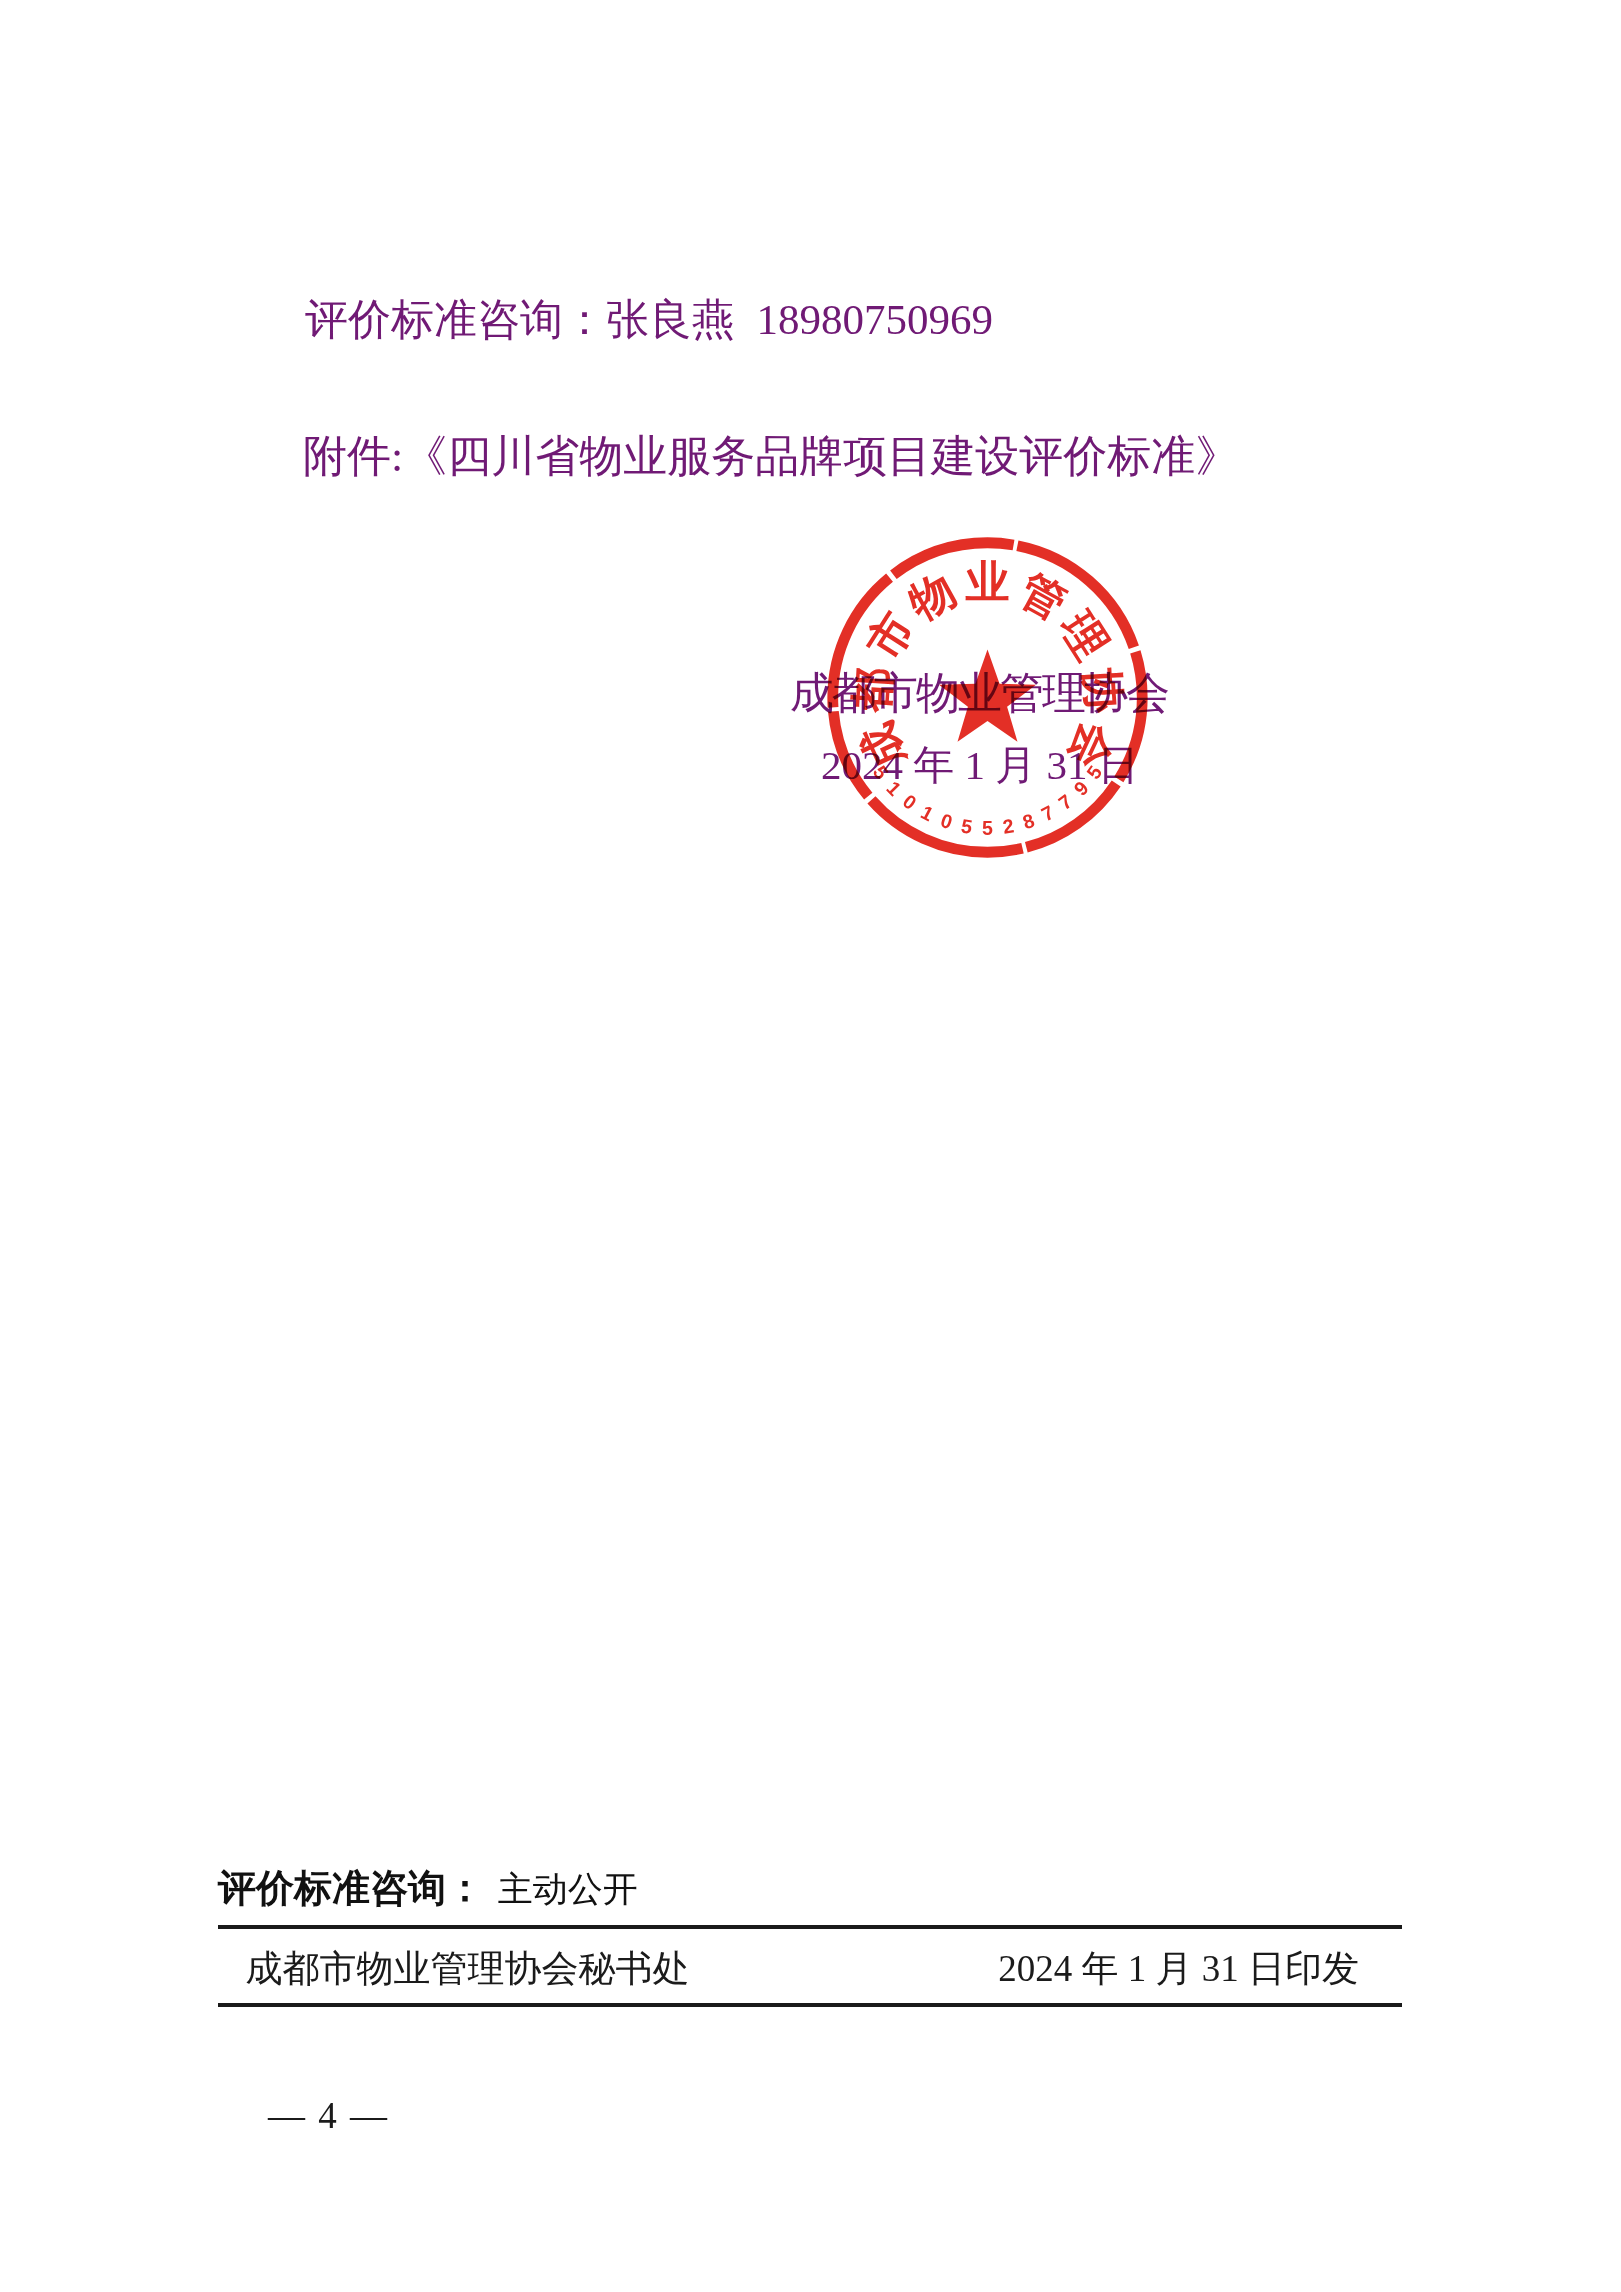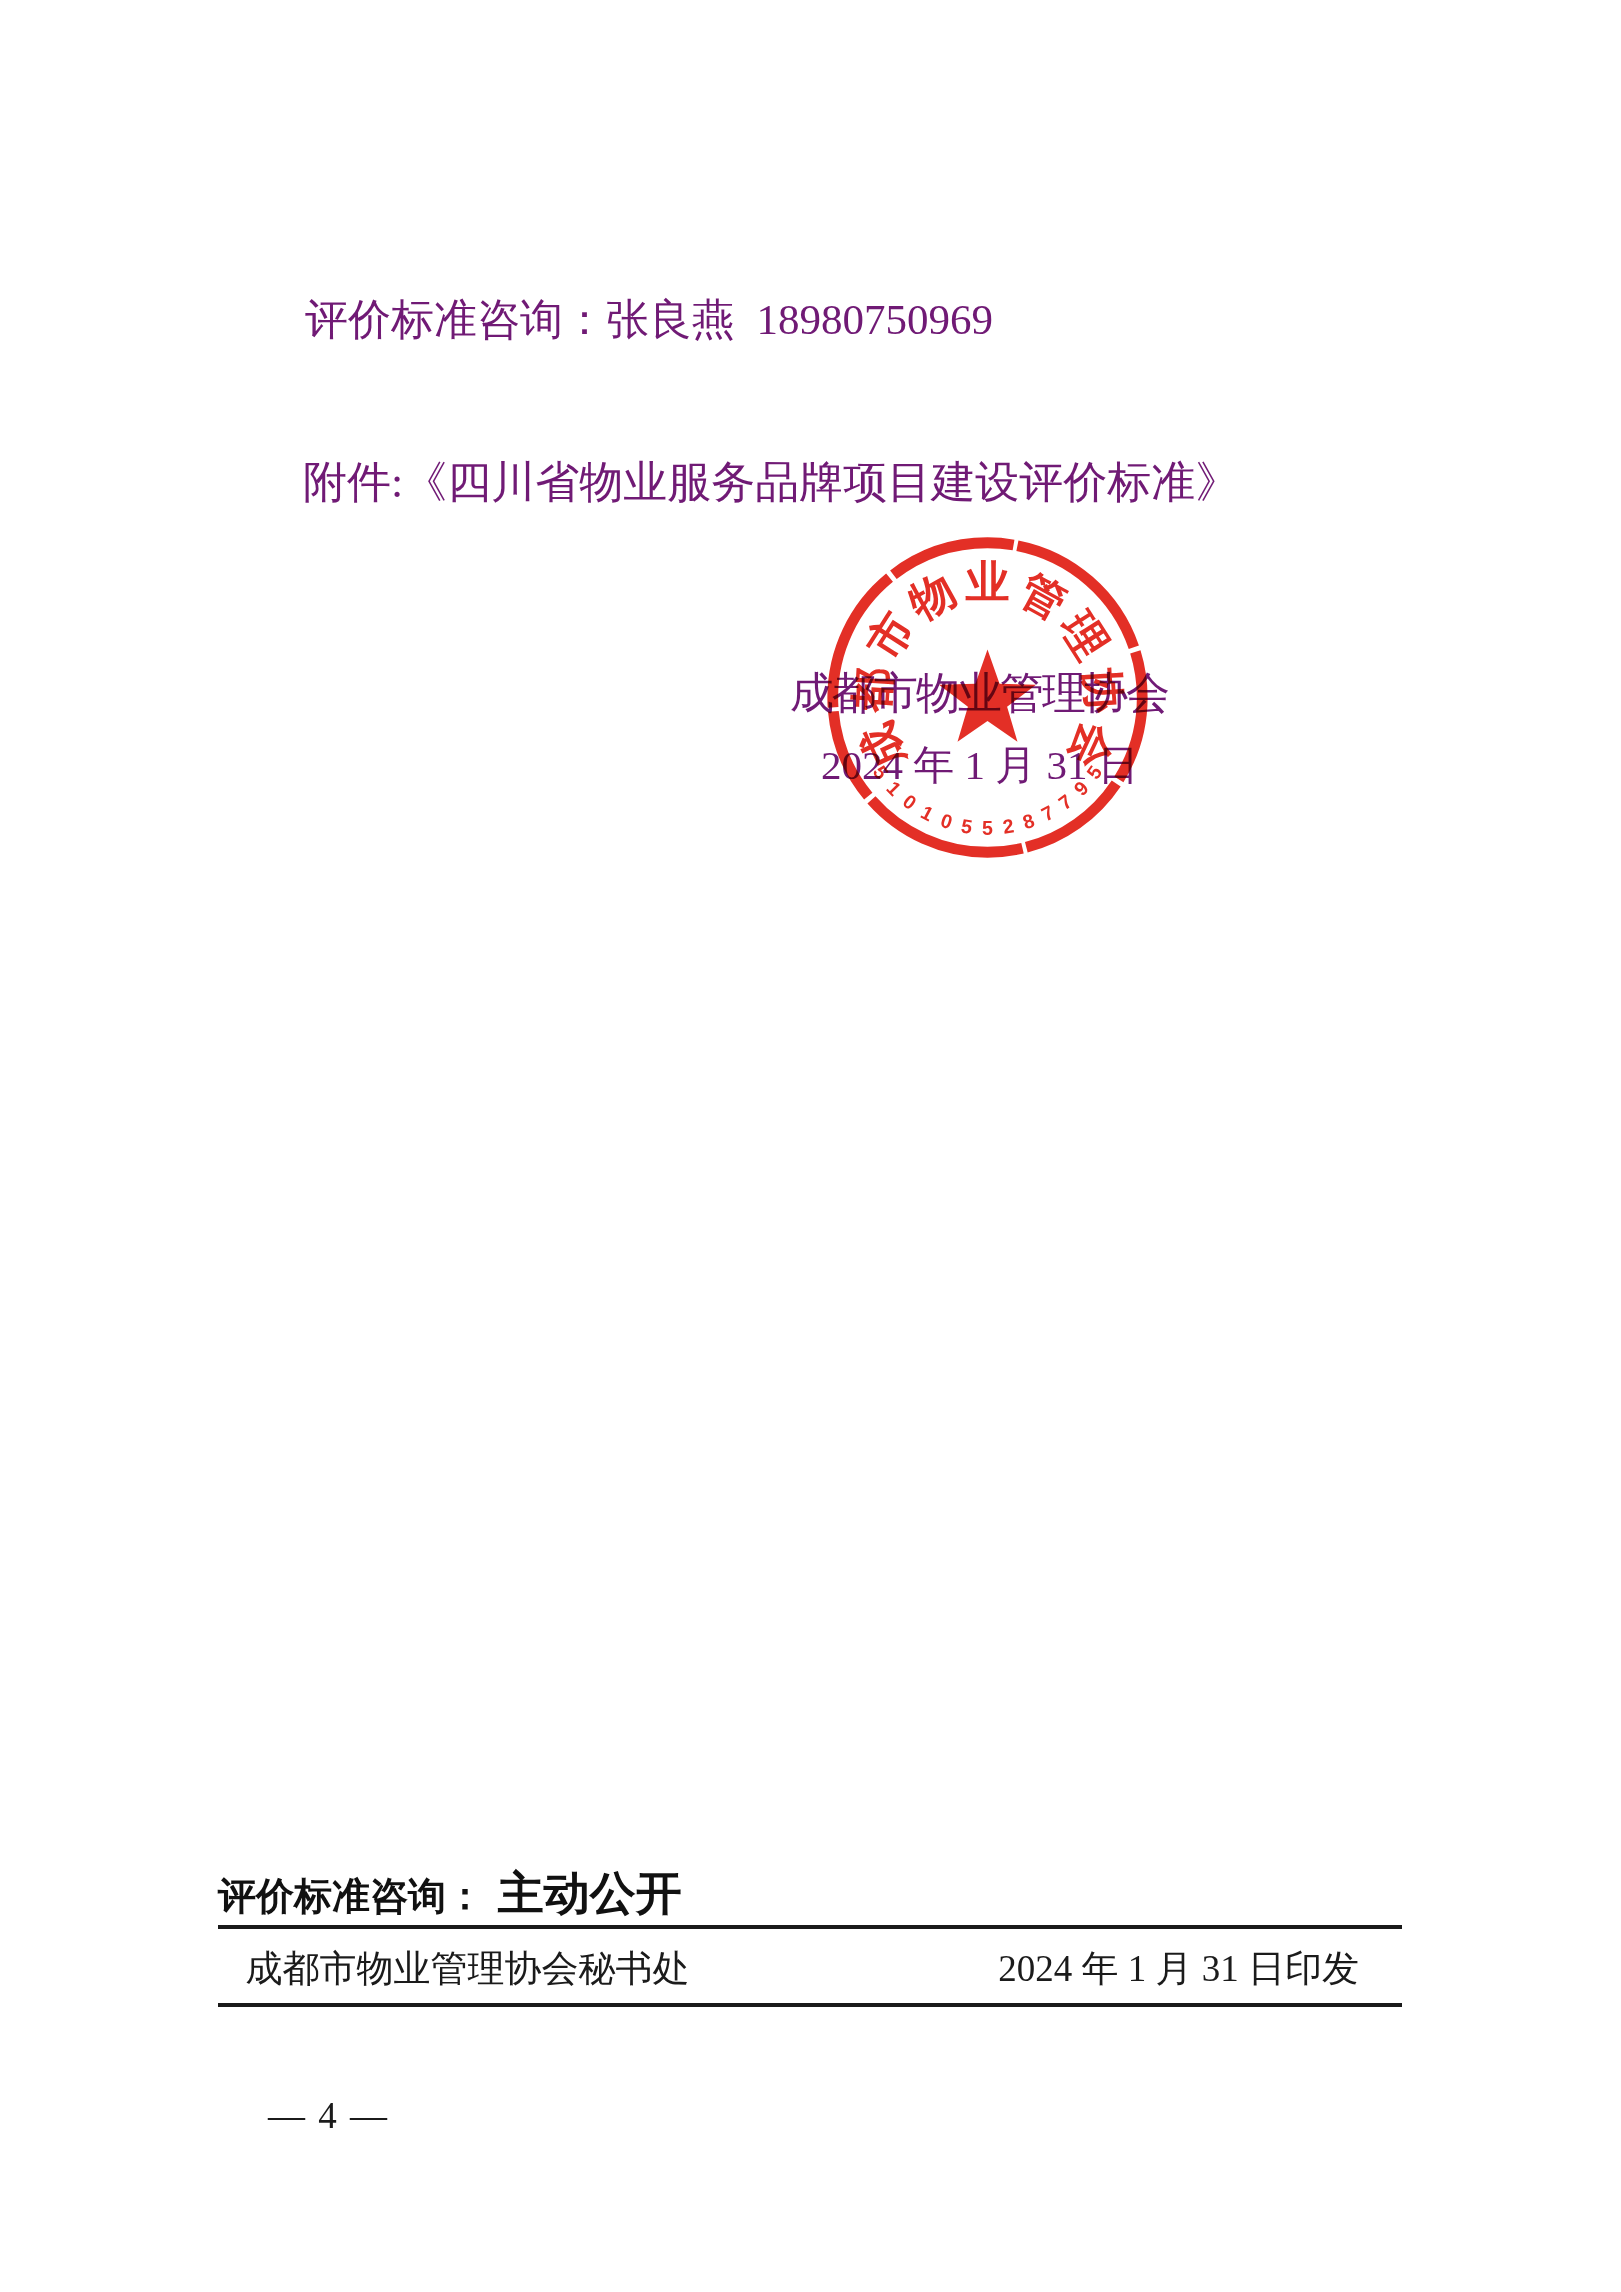--- a/index.html
+++ b/index.html
@@ -12,38 +12,38 @@
     color:#1b1b1b;
   }
   .abs{position:absolute;white-space:pre;}
   .body-line{
     font-size:43px;
     line-height:1.1;
     font-family:"Liberation Serif","DejaVu Serif",serif;
     color:#701a75;
   }
   .consult{left:305px;top:296px;}
-  .attach{left:303px;top:459px;font-size:44px;}
+  .attach{left:303px;top:433px;font-size:44px;}
   .issuer-name{left:790px;top:670px;font-size:44px;letter-spacing:-2px;}
   .issue-date{left:821px;top:743px;font-size:41px;}
   .seal-wrap{
     position:absolute;left:821px;top:531px;width:333px;height:333px;
     mix-blend-mode:multiply;opacity:0.95;
   }
   .disclosure{
     left:218px;top:1863px;
     display:flex;align-items:baseline;gap:13.7px;
   }
   .disclosure .label{
     font-family:"Liberation Sans","DejaVu Sans",sans-serif;
     font-weight:700;font-size:38px;color:#111;
   }
   .disclosure .value{
     font-family:"Liberation Serif","DejaVu Serif",serif;
-    font-weight:700;font-size:46px;color:#111;
+    font-weight:400;font-size:35px;color:#111;
   }
   .rule{
     position:absolute;left:218px;width:1184px;height:3.9px;
     background:#1a1a1a;
   }
   .rule-top{top:1925px;}
   .rule-bottom{top:2003px;}
   .footer-row{
     position:absolute;left:218px;top:1944px;width:1184px;
     display:flex;justify-content:space-between;align-items:flex-start;

